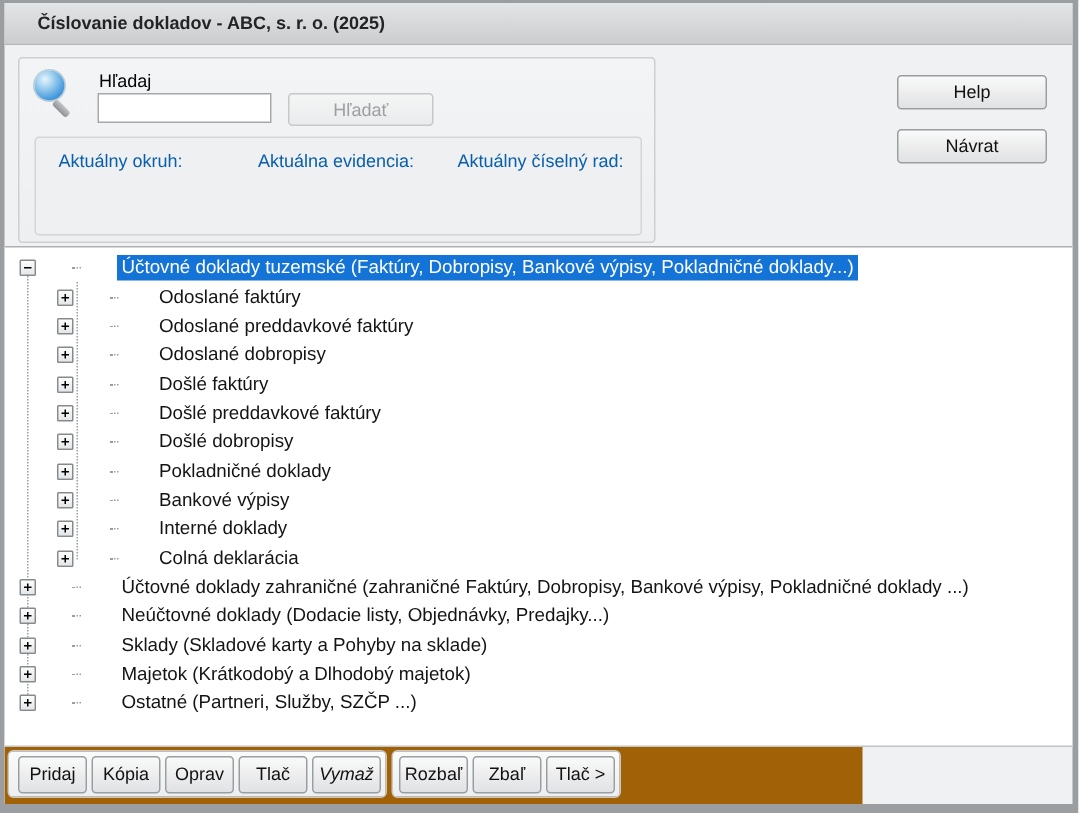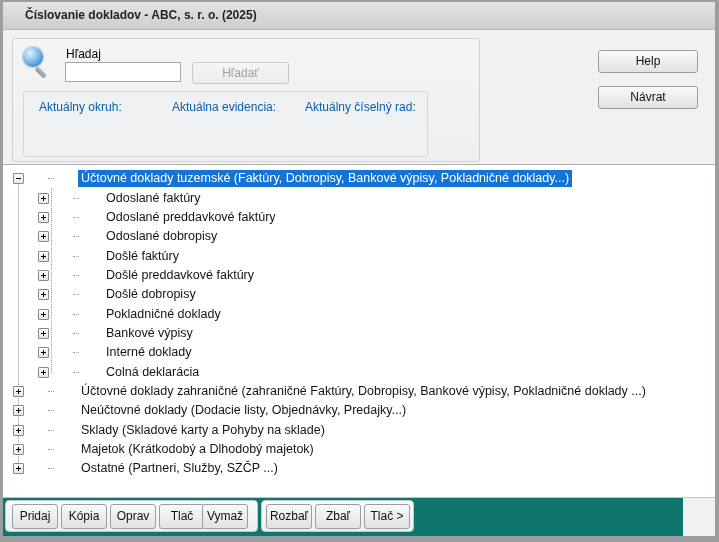--- a/index.html
+++ b/index.html
@@ -13,21 +13,21 @@
     position:absolute;left:0;top:0;width:712px;height:28px;
     background:linear-gradient(#e2e4e5,#cbcdcf);
     border-bottom:1px solid #b3b5b7;
   }
   .titlebar .title{
     position:absolute;left:22px;top:0;line-height:27px;
     font-size:12px;font-weight:bold;color:#222426;
   }
   
   .search-group{
-    position:absolute;left:9px;top:36px;width:468px;height:124px;
+    position:absolute;left:9px;top:36px;width:425px;height:124px;
     border:1px solid #cdcfd1;border-radius:3px;
     background:linear-gradient(#f3f4f5,#edeff0);
   }
   .mag{position:absolute;left:10px;top:8px;width:32px;height:34px;}
   .mag .lens{
     position:absolute;left:0;top:0;width:20px;height:20px;border-radius:50%;
     background:radial-gradient(circle at 35% 30%, #e8f4fc 0%, #9fd0f0 30%, #4a9cdc 68%, #2c7cc0 100%);
     box-shadow:0 0 0 1px rgba(90,130,160,.35);
   }
   .mag .handle{
@@ -76,21 +76,21 @@
     position:relative;width:11px;height:11px;flex:0 0 11px;
     border:1px solid #868a8d;border-radius:1px;
     background:linear-gradient(#fdfdfd,#e4e7e9);
   }
   .twisty::before{content:"";position:absolute;left:2px;top:4px;width:5px;height:1px;background:#000;}
   .twisty.collapsed::after{content:"";position:absolute;left:4px;top:2px;width:1px;height:5px;background:#000;}
   .hconn{width:6px;height:1px;border-top:1px dotted #9a9da0;flex:0 0 6px;}
   .tree-label{font-size:12.5px;color:#141414;padding:1px 3px;line-height:15px;}
   .tree-row.selected .tree-label{background:#1373d6;color:#fff;}
   
-  .bottom-bar{position:absolute;left:0;top:496px;width:680px;height:38px;background:#0f766e;padding-left:39px;}
+  .bottom-bar{position:absolute;left:0;top:496px;width:572px;height:38px;background:#a16207;padding-left:39px;}
   .btn-group{
     position:absolute;top:2px;height:32px;
     border:1px solid #c6c8ca;border-radius:4px;
     background:linear-gradient(#fafbfb,#eceeef);
   }
   .btn-group.g1{left:2px;width:253px;}
   .btn-group.g2{left:258px;width:153px;}
   .btn-action{position:absolute;top:3px;width:46px;height:25px;line-height:23px;}
 </style>
 </head>
@@ -206,21 +206,21 @@
   </div>
       </div>
   </div>
 
   <div class="bottom-bar">
     <div class="btn-group g1" id="group-record">
         <div class="btn btn-action" style="left: 6px;">Pridaj</div>
         <div class="btn btn-action" style="left: 55px;">Kópia</div>
         <div class="btn btn-action" style="left: 104px;">Oprav</div>
         <div class="btn btn-action" style="left: 153px;">Tlač</div>
-        <div class="btn btn-action" style="left: 196px;">Vymaž</div>
+        <div class="btn btn-action" style="left: 202px; font-style: italic;">Vymaž</div>
       </div>
     <div class="btn-group g2" id="group-tree">
         <div class="btn btn-action" style="left: 4px;">Rozbaľ</div>
         <div class="btn btn-action" style="left: 53px;">Zbaľ</div>
         <div class="btn btn-action" style="left: 102px;">Tlač &gt;</div>
       </div>
   </div>
 
 </div>
 

